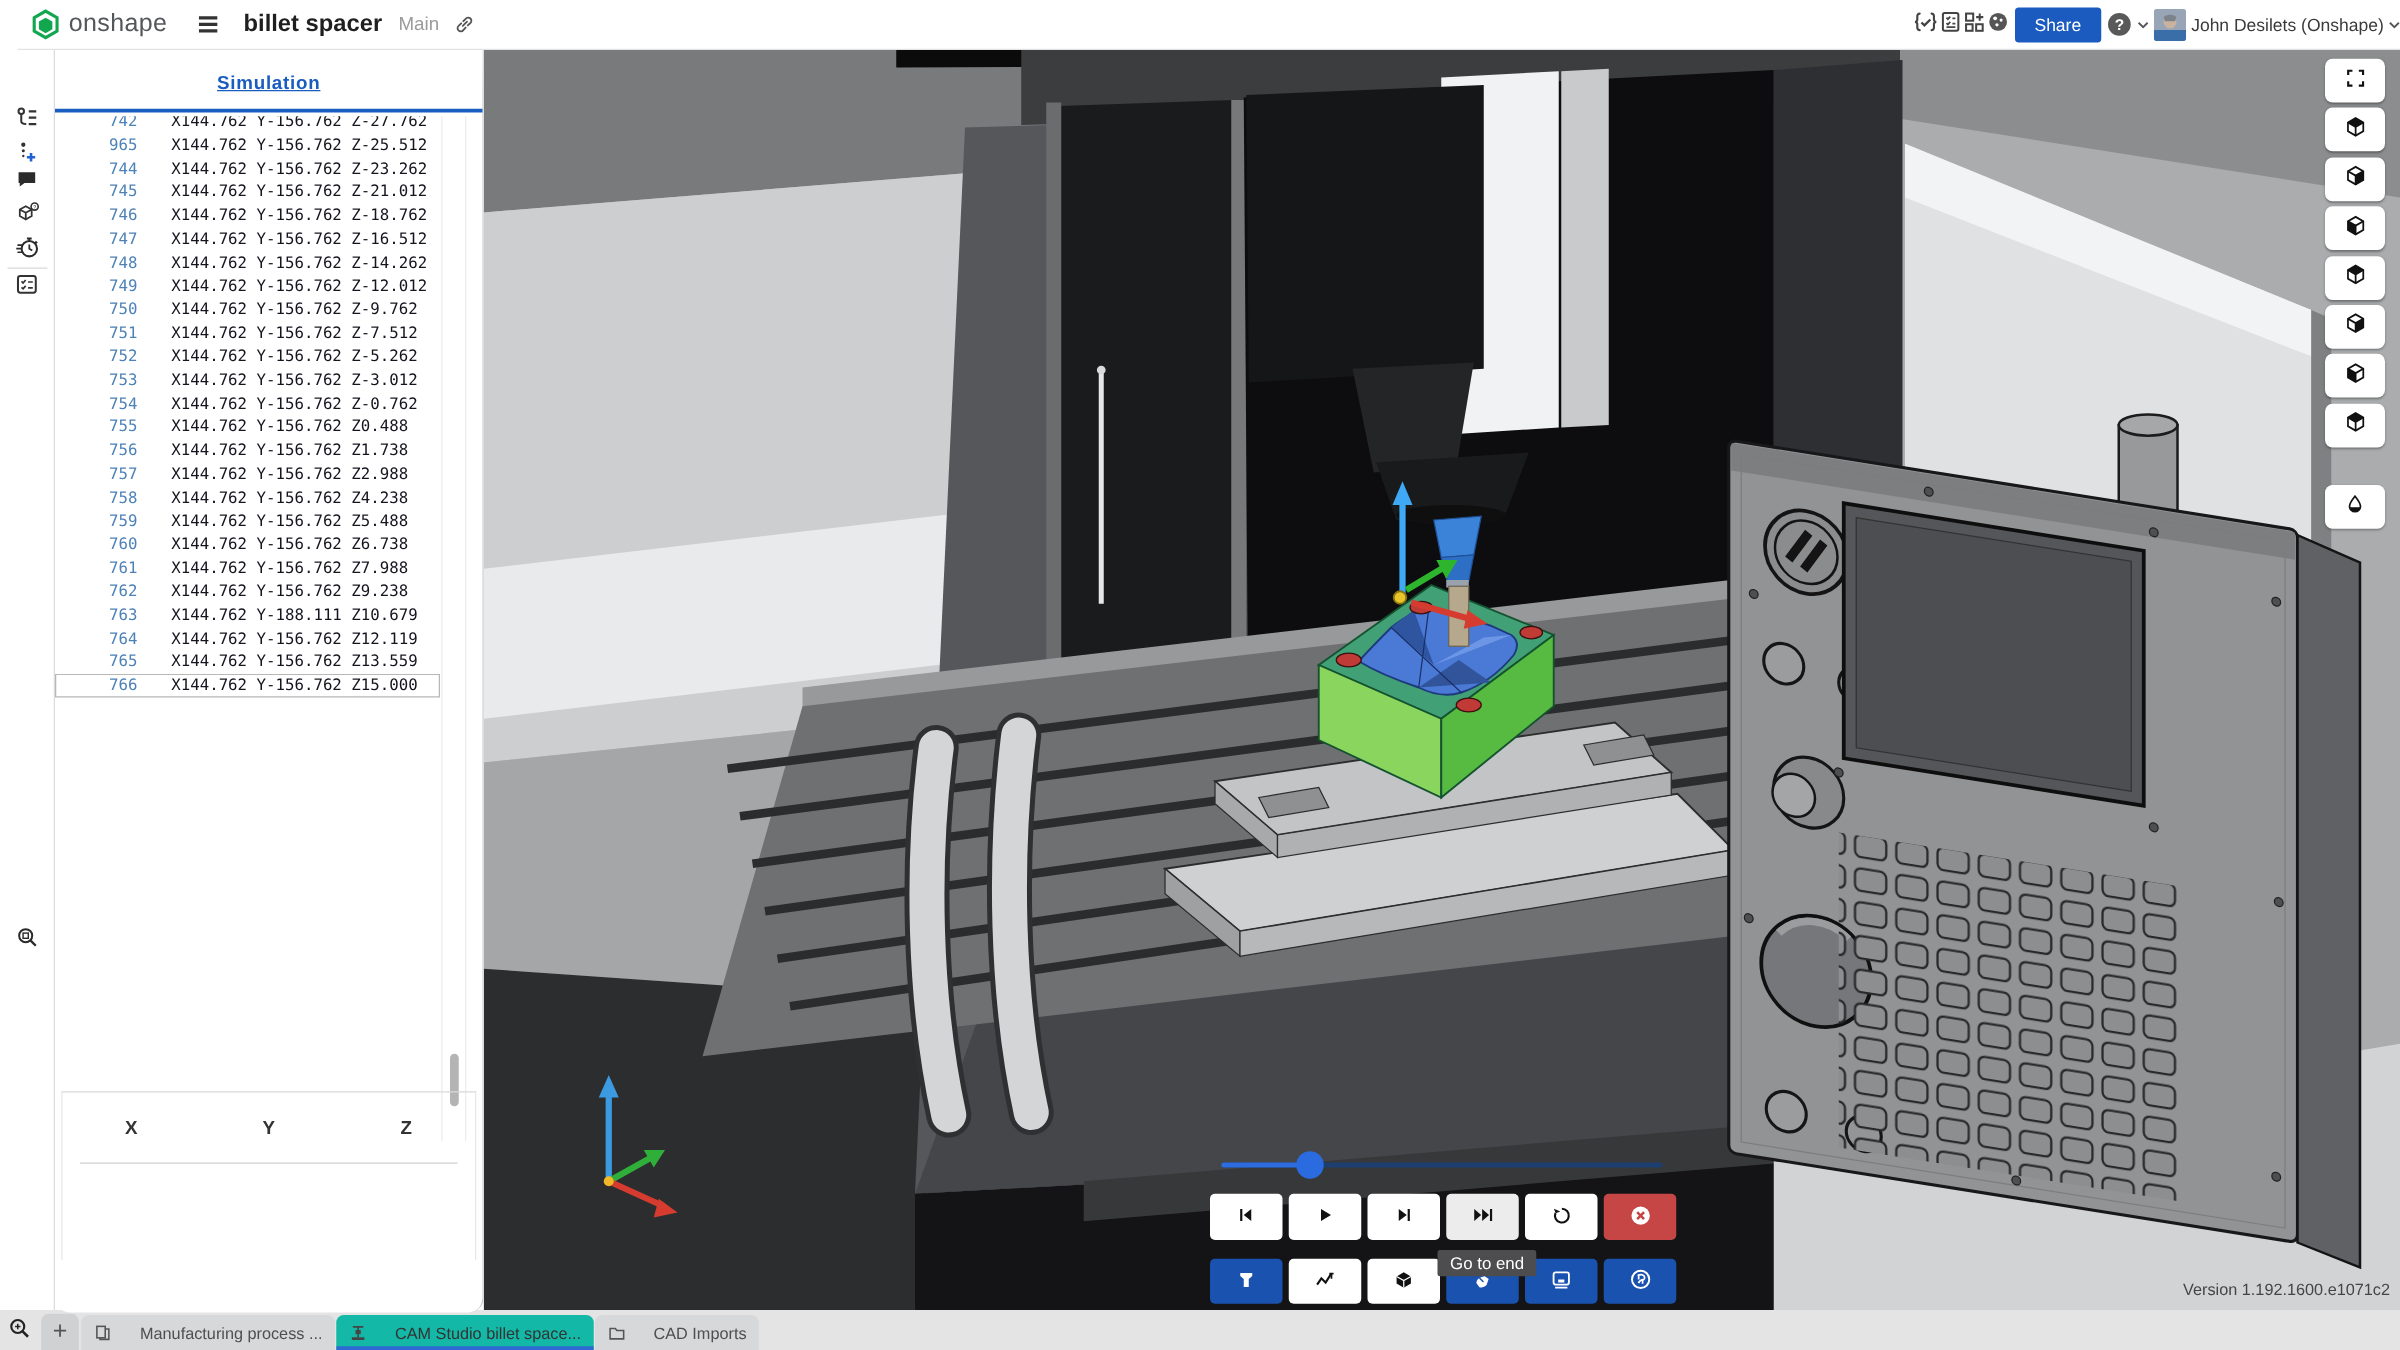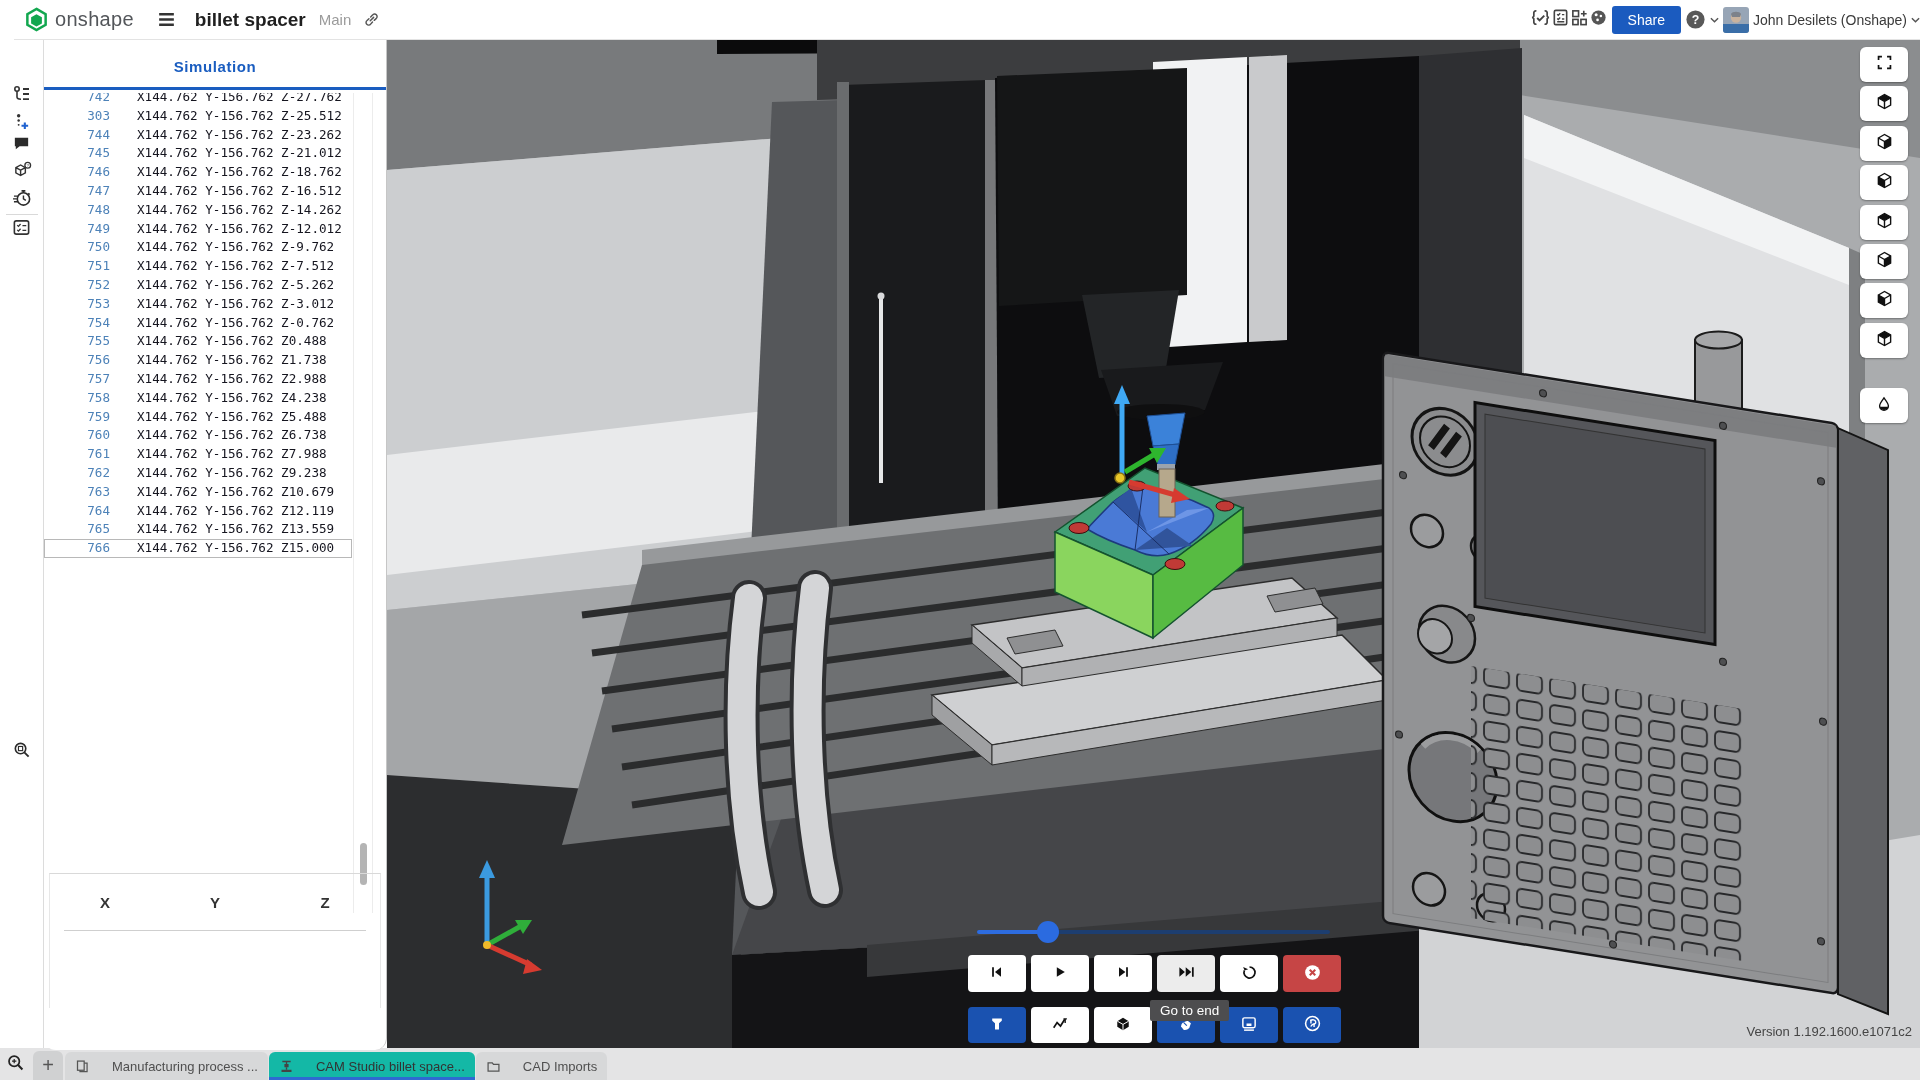--- a/index.html
+++ b/index.html
@@ -28,21 +28,21 @@
     border-right:1px solid #dcdcdc; z-index:15; }
   .rail-item { position:absolute; left:12px; width:20px; height:20px; cursor:pointer; }
   .rail-divider { position:absolute; left:6px; width:32px; border-top:1px solid #d9d9d9; }
 
   
   #simpanel { position:absolute; left:44px; top:40px; width:343px; height:1010px; background:#fff;
     border-right:1px solid #c6c6c6; border-radius:0 0 12px 12px; z-index:10; }
   .sim-header { position:absolute; left:0; top:0; width:100%; height:50px;
     border-bottom:3px solid #1a5dc0; }
   .sim-title { text-align:center; padding-top:18px; font-size:15px; font-weight:bold;
-    color:#1a5dc0; letter-spacing:.6px; }
+    color:#1a5dc0; letter-spacing:.6px;text-decoration:underline; }
   .gcode-list { position:absolute; left:0; top:53px; width:100%; height:820px; overflow:hidden;
     font-family:"DejaVu Sans Mono", monospace; font-size:12.6px; }
   .grow { height:18.8px; line-height:18.8px; white-space:nowrap; padding-left:4px;
     margin-right:34px; cursor:pointer; }
   .grow:first-of-type { margin-top:-5px; }
   .grow.active { box-shadow:inset 0 0 0 1px #b8b8b8; }
   .gnum { display:inline-block; width:62px; text-align:right; color:#4d82b8; }
   .gcode { margin-left:27px; color:#15151f; }
   .sb-gutter { position:absolute; left:309px; top:53px; height:820px; width:20px;
     border-left:1px solid #ececec; border-right:1px solid #ececec; }
@@ -234,21 +234,21 @@
   <div class="sim-header">
     <div class="sim-title">Simulation</div>
   </div>
   <div class="gcode-list">
 
       <div class="grow">
         <span class="gnum">742</span><span class="gcode">X144.762 Y-156.762 Z-27.762</span>
       </div>
 
       <div class="grow">
-        <span class="gnum">303</span><span class="gcode">X144.762 Y-156.762 Z-25.512</span>
+        <span class="gnum">965</span><span class="gcode">X144.762 Y-156.762 Z-25.512</span>
       </div>
 
       <div class="grow">
         <span class="gnum">744</span><span class="gcode">X144.762 Y-156.762 Z-23.262</span>
       </div>
 
       <div class="grow">
         <span class="gnum">745</span><span class="gcode">X144.762 Y-156.762 Z-21.012</span>
       </div>
 
@@ -314,21 +314,21 @@
 
       <div class="grow">
         <span class="gnum">761</span><span class="gcode">X144.762 Y-156.762 Z7.988</span>
       </div>
 
       <div class="grow">
         <span class="gnum">762</span><span class="gcode">X144.762 Y-156.762 Z9.238</span>
       </div>
 
       <div class="grow">
-        <span class="gnum">763</span><span class="gcode">X144.762 Y-156.762 Z10.679</span>
+        <span class="gnum">763</span><span class="gcode">X144.762 Y-188.111 Z10.679</span>
       </div>
 
       <div class="grow">
         <span class="gnum">764</span><span class="gcode">X144.762 Y-156.762 Z12.119</span>
       </div>
 
       <div class="grow">
         <span class="gnum">765</span><span class="gcode">X144.762 Y-156.762 Z13.559</span>
       </div>
 

